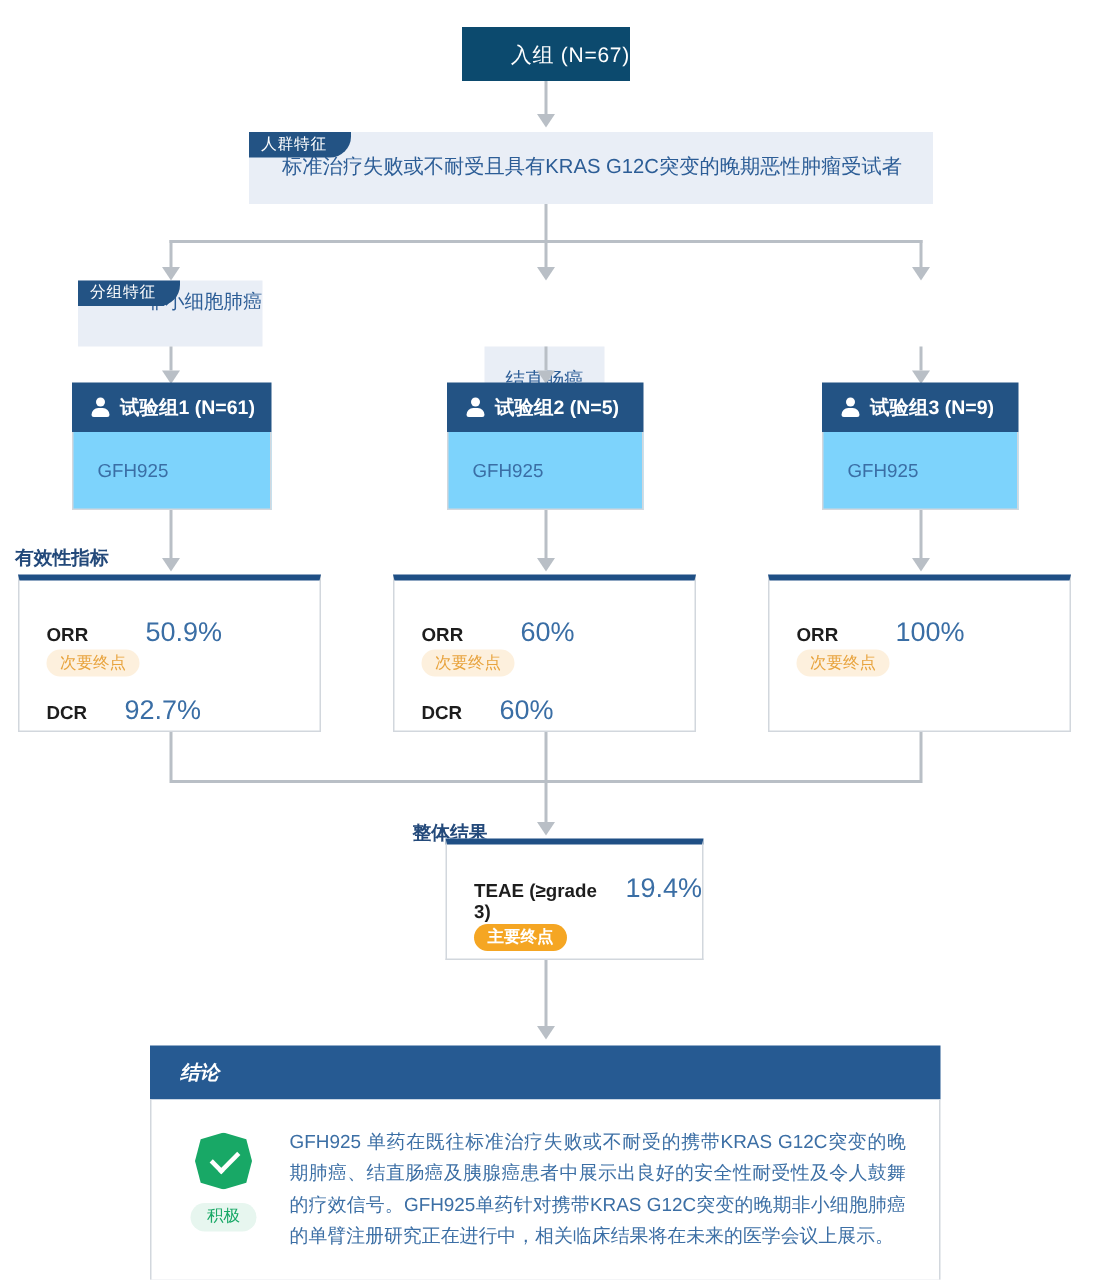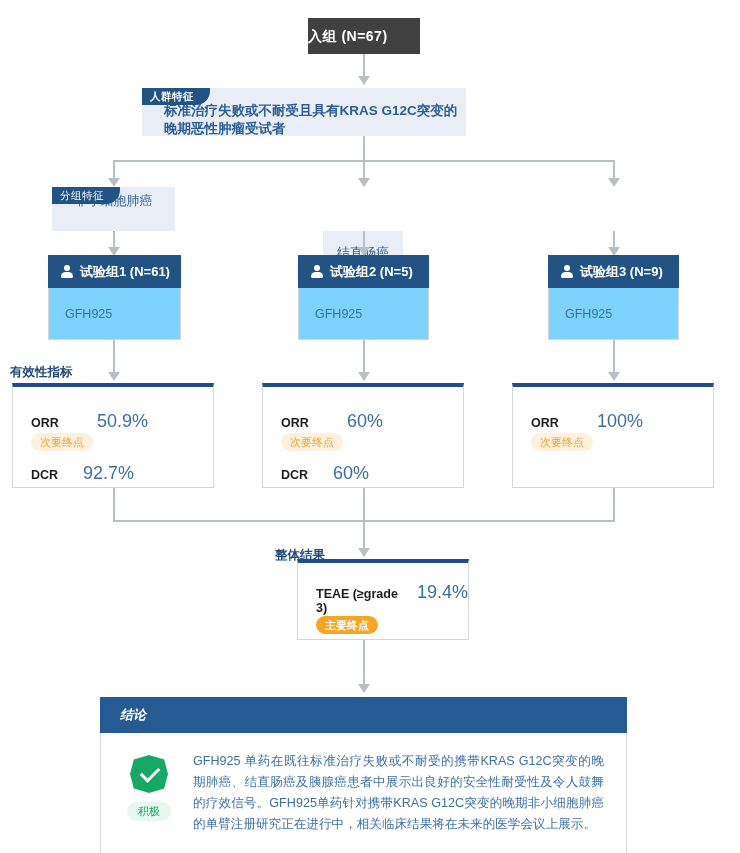--- a/index.html
+++ b/index.html
@@ -21,25 +21,25 @@
   .arrow-down {
     position: absolute;
     width: 0; height: 0;
     border-left: 6px solid transparent;
     border-right: 6px solid transparent;
     border-top: 9px solid #b9bfc6;
   }
 
   
   .enroll {
-    background: #404040;
+    background: #0c4a6e;
     color: #ffffff;
     font-size: 14px;
-    font-weight: bold;
-    text-align: left;
+    font-weight: normal;
+    text-align: right;
     line-height: 36px;
     letter-spacing: .5px;
   }
 
   
   .pop-band {
     background: #e9eef6;
     color: #2c5d96;
     font-size: 13.5px;
     padding: 14px 0 10px 22px;
@@ -58,21 +58,21 @@
 
   
   .cohort {
     background: #e9eef6;
     color: #2c5d96;
     font-size: 13px;
     text-align: center;
     line-height: 44px;
     position: relative;
   }
-  .cohort.tall { line-height: 27px; }
+  .cohort.tall { line-height: 27px; text-align: right; }
 
   
   .arm-wrap { position: absolute; }
   .arm-head {
     background: #235384;
     color: #ffffff;
     font-size: 13px;
     font-weight: bold;
     height: 33px;
     line-height: 33px;
@@ -215,21 +215,21 @@
 </head>
 <body>
 
 <div id="root">
 
   <div class="abs enroll" style="left:308px; top:18px; width:112px; height:36px;">入组 (N=67)</div>
 
   <div class="vline" style="left:363px; top:54px; height:22px;"></div>
   <div class="arrow-down" style="left:358px; top:76px;"></div>
 
-  <div class="abs pop-band" style="left:142px; top:88px; width:324px; height:48px;font-weight:bold;">
+  <div class="abs pop-band" style="left:166px; top:88px; width:456px; height:48px;">
     <span class="tag-ribbon">人群特征</span>
     <span>标准治疗失败或不耐受且具有KRAS G12C突变的晚期恶性肿瘤受试者</span>
   </div>
 
   <div class="vline" style="left:363px; top:136px; height:24px;"></div>
   <div class="hline" style="left:113px; top:160px; width:502px;"></div>
   <div class="vline" style="left:113px; top:160px; height:18px;"></div>
   <div class="vline" style="left:363px; top:160px; height:18px;"></div>
   <div class="vline" style="left:613px; top:160px; height:18px;"></div>
   <div class="arrow-down" style="left:108px; top:178px;"></div>

